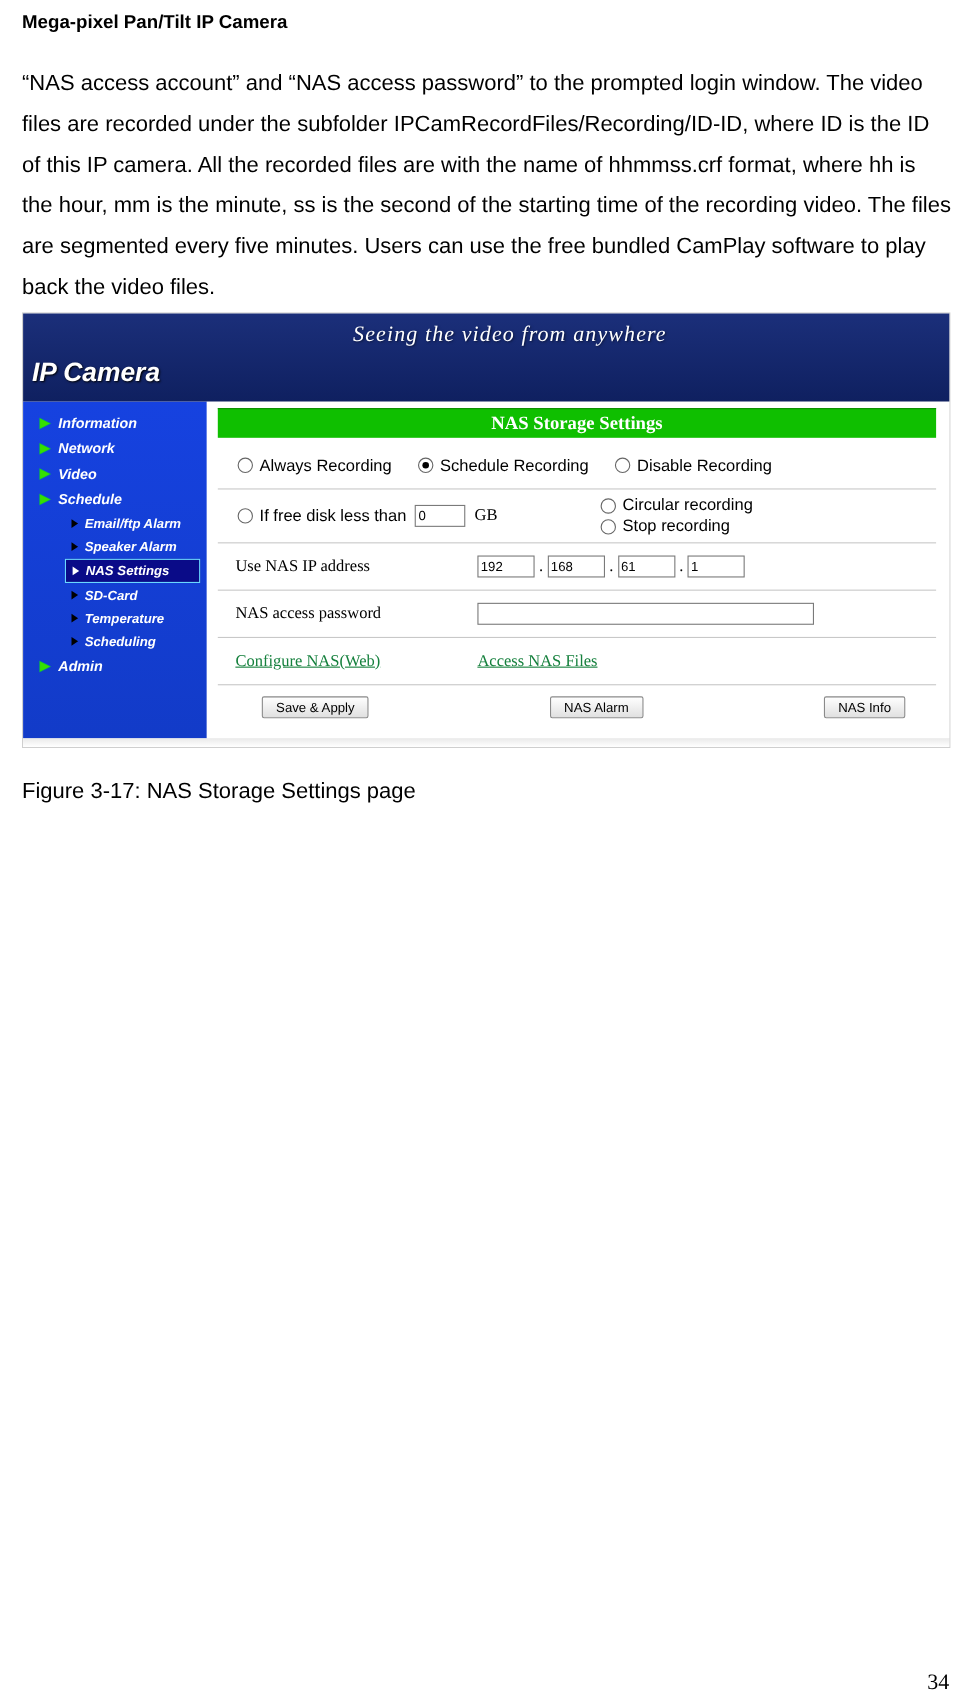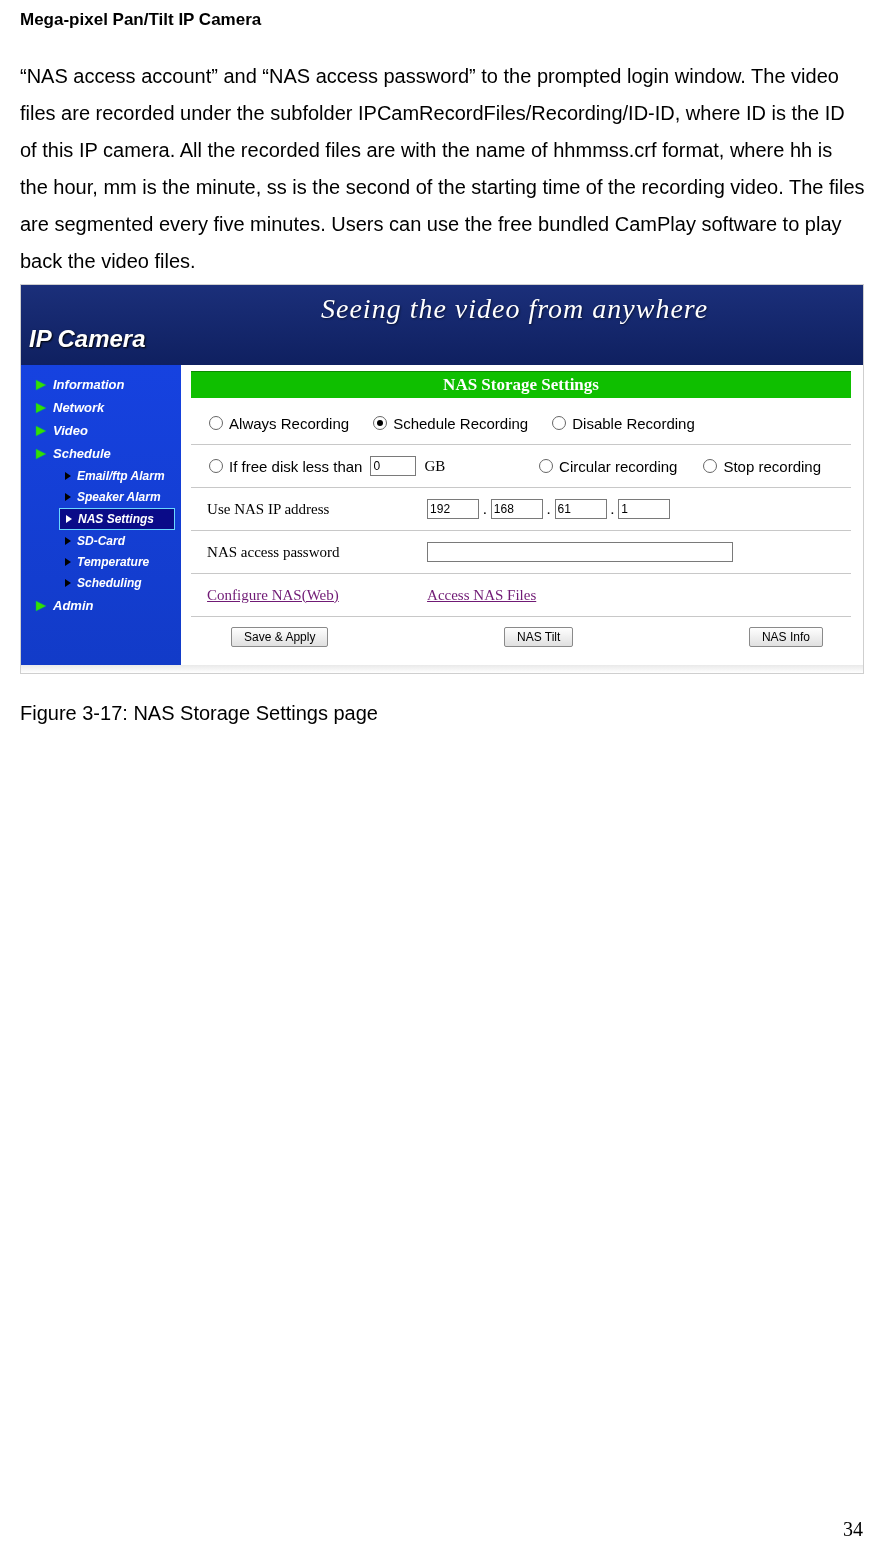--- a/index.html
+++ b/index.html
@@ -47,21 +47,21 @@
   .shot-banner {
     height: 80px;
     background: linear-gradient(to bottom, #1b2f7a 0%, #0f2060 100%);
     color: #fff;
     position: relative;
     overflow: hidden;
   }
   .banner-script {
     font-family: "Brush Script MT", cursive;
     font-style: italic;
-    font-size: 28px;
+    font-size: 20px;
     position: absolute;
     top: 8px;
     left: 300px;
     letter-spacing: 1px;
     text-shadow: 1px 1px 2px rgba(0,0,0,.5);
   }
   .banner-sub {
     position: absolute;
     top: 44px;
     left: 520px;
@@ -191,25 +191,25 @@
   .opt {
     display: inline-flex;
     align-items: center;
     margin-right: 22px;
     font-family: Liberation Sans, sans-serif;
   }
   .opt span { white-space: nowrap; }
   .cell-right {
     flex: 1;
     display: flex;
-    flex-direction: row;
+    flex-direction: column;
     gap: 2px;
   }
   .linklook {
-    color: #701a75;
+    color: #15803d;
     text-decoration: underline;
     font-family: "Times New Roman", serif;
   }
   button.winbtn {
     font-family: Arial, sans-serif;
     font-size: 12px;
     padding: 2px 12px;
     background: linear-gradient(to bottom, #fefefe, #e0e0e0);
     border: 1px solid #8a8a8a;
     border-radius: 2px;
@@ -366,21 +366,21 @@
 
         <div class="row">
           <div class="label"><a class="linklook">Configure NAS(Web)</a></div>
           <div class="value">
               <a class="linklook">Access NAS Files</a>
             </div>
         </div>
 
         <div class="btn-row-outer">
           <button class="winbtn">Save &amp; Apply</button>
-          <button class="winbtn">NAS Tilt</button>
+          <button class="winbtn">NAS Alarm</button>
           <button class="winbtn">NAS Info</button>
         </div>
       </div>
     </div>
     <div class="bottom-shadow"></div>
   </div>
 
   <div class="figure-caption">Figure 3-17: NAS Storage Settings page</div>
 
   <div class="page-num">34</div>

